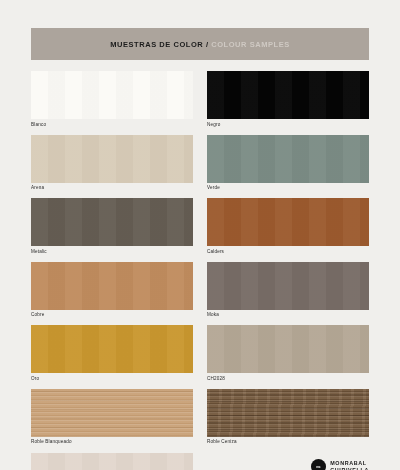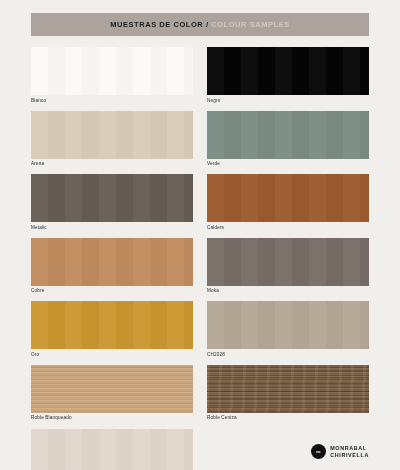--- a/index.html
+++ b/index.html
@@ -16,22 +16,22 @@
   .sheet {
     width: 400px;
     height: 470px;
     position: relative;
     box-sizing: border-box;
     padding: 0 31px;
   }
 
   
   .header-bar {
-    margin-top: 13px;
-    height: 23px;
+    margin-top: 28px;
+    height: 32px;
     background: #ACA49C;
     display: flex;
     align-items: center;
     justify-content: center;
   }
   .header-text {
     font-size: 7.5px;
     letter-spacing: 0.55px;
     white-space: nowrap;
     font-weight: bold;

